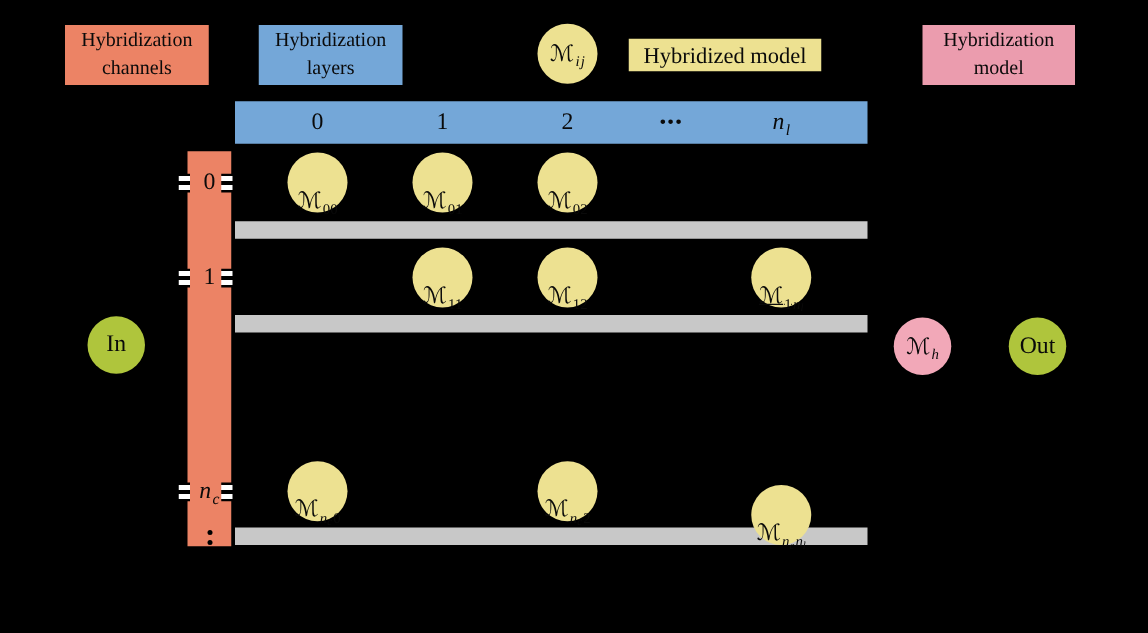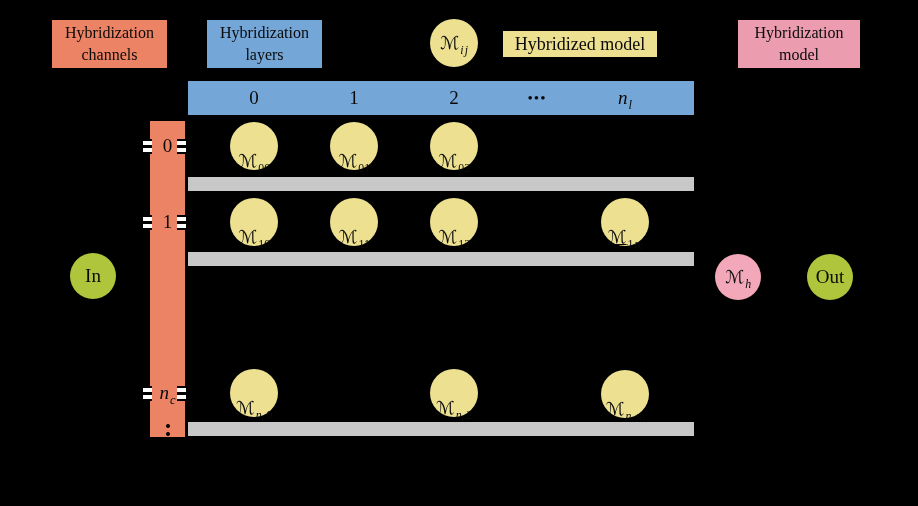--- a/index.html
+++ b/index.html
@@ -110,34 +110,31 @@
     <div class="gbar" style="left: 188px; top: 422px; width: 506px; height: 14px;"></div>
     <div class="circle model-circle" style="left: 230px; top: 122px;">
       <span class="lbl"><span class="seg mm">ℳ</span><span class="seg sub">00</span></span>
     </div>
     <div class="circle model-circle" style="left: 330px; top: 122px;">
       <span class="lbl"><span class="seg mm">ℳ</span><span class="seg sub">01</span></span>
     </div>
     <div class="circle model-circle" style="left: 430px; top: 122px;">
       <span class="lbl"><span class="seg mm">ℳ</span><span class="seg sub">02</span></span>
     </div>
-    <div class="circle model-circle" style="left: 230px; top: 198px;">
-      <span class="lbl"><span class="seg mm">ℳ</span><span class="seg sub">10</span></span>
-    </div>
     <div class="circle model-circle" style="left: 330px; top: 198px;">
       <span class="lbl"><span class="seg mm">ℳ</span><span class="seg sub">11</span></span>
     </div>
     <div class="circle model-circle" style="left: 430px; top: 198px;">
       <span class="lbl"><span class="seg mm">ℳ</span><span class="seg sub">12</span></span>
     </div>
     <div class="circle model-circle" style="left: 601px; top: 198px; text-decoration: underline;">
       <span class="lbl"><span class="seg mm">ℳ</span><span class="seg sub">1</span><span class="seg sub it">n</span><span class="seg sub2 it">l</span></span>
     </div>
     <div class="circle model-circle" style="left: 230px; top: 369px;">
       <span class="lbl"><span class="seg mm">ℳ</span><span class="seg sub it">n</span><span class="seg sub2 it">c</span><span class="seg sub">0</span></span>
     </div>
     <div class="circle model-circle" style="left: 430px; top: 369px;">
       <span class="lbl"><span class="seg mm">ℳ</span><span class="seg sub it">n</span><span class="seg sub2 it">c</span><span class="seg sub">2</span></span>
     </div>
-    <div class="circle model-circle" style="left: 601px; top: 370px;">
+    <div class="circle model-circle" style="left: 601px; top: 388px;">
       <span class="lbl"><span class="seg mm">ℳ</span><span class="seg sub it">n</span><span class="seg sub2 it">c</span><span class="seg sub it">n</span><span class="seg sub2 it">l</span></span>
     </div>
   </div>
 
 </body></html>

